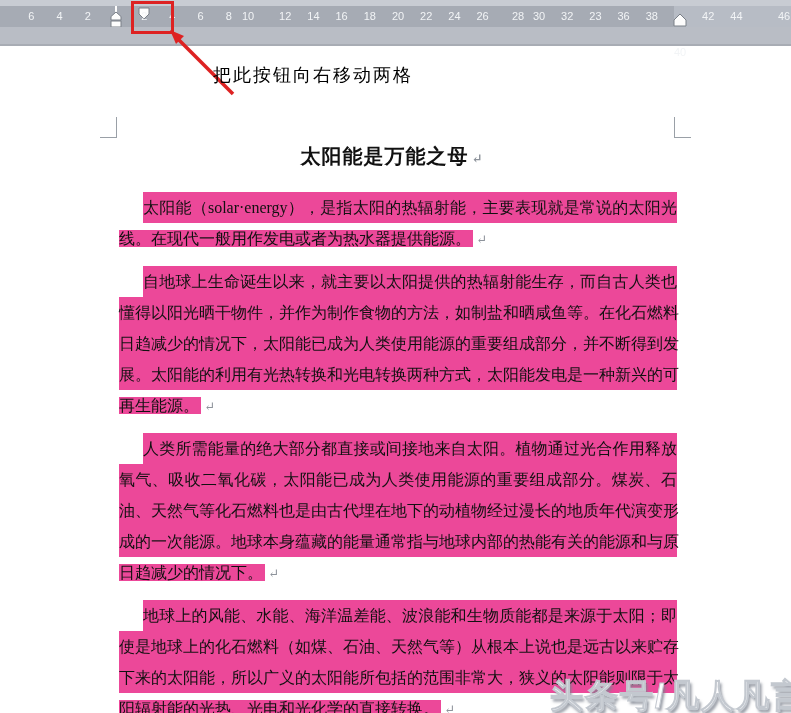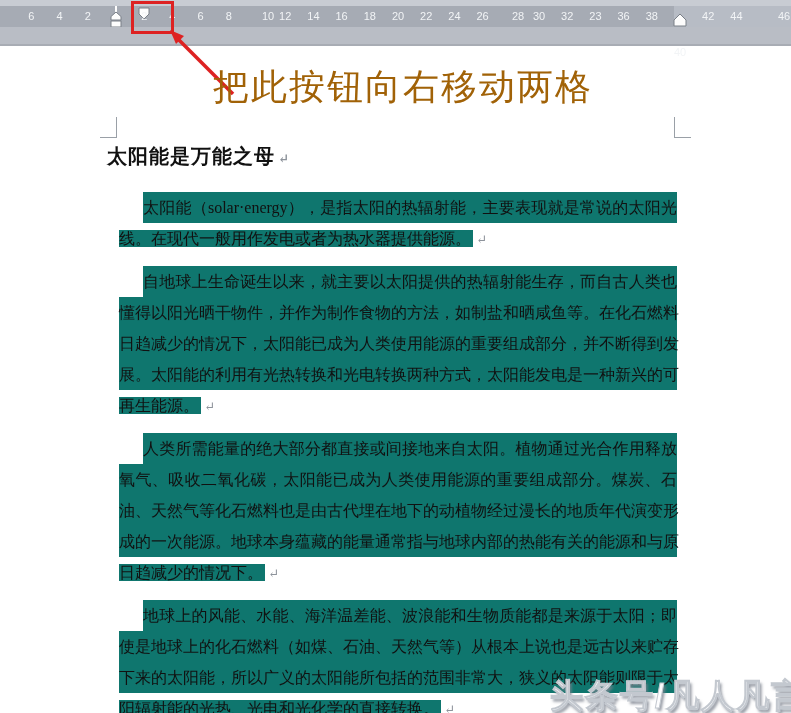--- a/index.html
+++ b/index.html
@@ -21,36 +21,36 @@
   .below-band{position:absolute;left:0;top:27px;width:791px;height:17px;background:#b9bdc5;border-bottom:2px solid #a8acb4;}
   .marker-svg{position:absolute;left:0;top:0;overflow:visible;}
   
   .red-box{
     position:absolute;left:131px;top:1px;width:37px;height:27px;
     border:3px solid #dd2222;z-index:7;background:transparent;
   }
   .arrow-svg{position:absolute;left:0;top:0;z-index:7;pointer-events:none;}
   .red-note{
     position:absolute;left:213px;top:63px;z-index:7;
-    color:#a16207;font-size:36px;letter-spacing:2px;
+    color:#000000;font-size:18px;letter-spacing:2px;
     font-family:"Liberation Serif","DejaVu Serif",serif;
   }
   
   .crop{position:absolute;width:16px;height:20px;top:117px;}
   .crop.tl{left:100px;border-right:1px solid #9aa0a7;border-bottom:1px solid #9aa0a7;}
   .crop.tr{left:674px;border-left:1px solid #9aa0a7;border-bottom:1px solid #9aa0a7;}
   .doc-title{
     position:absolute;left:107px;top:143px;width:570px;
-    font-size:20px;font-weight:600;color:#111;
+    text-align:center;font-size:20px;font-weight:600;color:#111;
     letter-spacing:1px;
   }
   .body-text{position:absolute;left:107px;top:192px;width:570px;color:#111;}
   .para{margin:0 0 12px 0;}
   .line{height:31px;line-height:31px;font-size:16px;white-space:nowrap;padding-left:12px;}
-  .line .hl{background:#0f766e;}
+  .line .hl{background:#ec4899;}
   .line.full .hl{display:block;text-align:justify;text-align-last:justify;text-justify:inter-character;}
   .line.first{padding-left:36px;}
   .line.last .hl{display:inline;padding-right:2px;}
   .pmark{color:#8d939b;font-size:13px;margin-left:3px;background:transparent;}
   
   .watermark{
     position:absolute;left:550px;top:674px;z-index:9;
     font-family:"Liberation Sans","DejaVu Sans",sans-serif;
     font-size:33px;font-weight:bold;letter-spacing:2px;
     color:#fdfdfe;
@@ -85,21 +85,21 @@
       <polygon points="674,20 674,14 680,8 686,14 686,20" fill="#fdfdfd" stroke="#7a8088" stroke-width="1"></polygon>
     </g>
   </svg>
 <span class="tick" style="left: 31.4px;">6</span>
     <span class="tick" style="left: 59.6px;">4</span>
     <span class="tick" style="left: 87.8px;">2</span>
     <span class="tick" style="left: 144.2px;">2</span>
     <span class="tick" style="left: 172.4px;">4</span>
     <span class="tick" style="left: 200.6px;">6</span>
     <span class="tick" style="left: 228.8px;">8</span>
-    <span class="tick" style="left: 268px; text-align: right;">10</span>
+    <span class="tick" style="left: 248px; text-align: right;">10</span>
     <span class="tick" style="left: 285.2px;">12</span>
     <span class="tick" style="left: 313.4px;">14</span>
     <span class="tick" style="left: 341.6px;">16</span>
     <span class="tick" style="left: 369.8px;">18</span>
     <span class="tick" style="left: 398px;">20</span>
     <span class="tick" style="left: 426.2px;">22</span>
     <span class="tick" style="left: 454.4px;">24</span>
     <span class="tick" style="left: 482.6px;">26</span>
     <span class="tick" style="left: 518px;">28</span>
     <span class="tick" style="left: 539px;">30</span>

